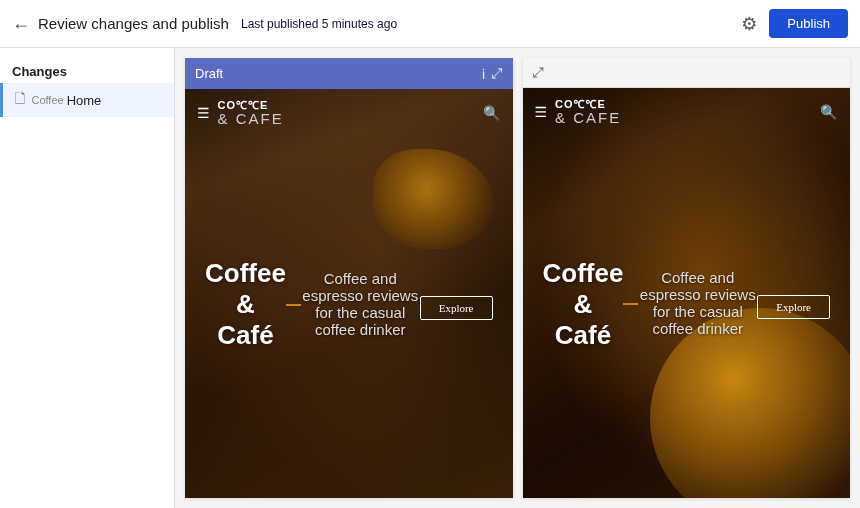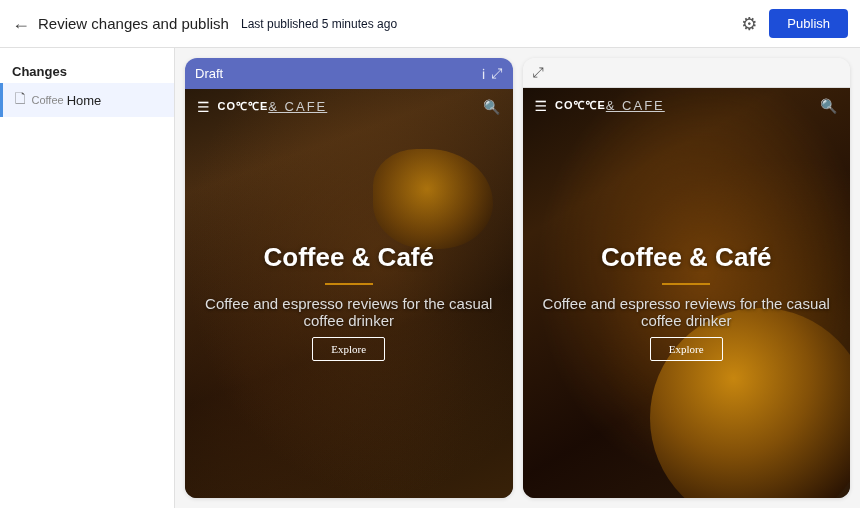--- a/index.html
+++ b/index.html
@@ -112,21 +112,21 @@
       gap: 10px;
       padding: 10px;
       overflow: hidden;
     }
 
     
     .preview-panel {
       flex: 1;
       display: flex;
       flex-direction: column;
-      border-radius: 12px;
+      border-radius: 0;
       overflow: hidden;
       box-shadow: 0 1px 4px rgba(0,0,0,0.12);
     }
     .panel-header {
       display: flex;
       align-items: center;
       padding: 6px 10px;
       font-size: 13px;
       font-weight: 500;
       flex-shrink: 0;
@@ -207,48 +207,47 @@
       padding: 10px 12px;
       color: #fff;
     }
     .cafe-nav-menu {
       font-size: 14px;
       color: #fff;
       margin-right: 8px;
     }
     .cafe-logo {
       display: flex;
-      flex-direction: row;
+      flex-direction: column;
       line-height: 1.1;
     }
     .cafe-logo-line1 {
       font-size: 11px;
       font-weight: 700;
       color: #fff;
       letter-spacing: 1px;
     }
     .cafe-logo-line2 {
-      font-size: 13px;
+      font-size: 15px;
       color: #ccc;
       letter-spacing: 2px;
-      text-decoration: underline;
     }
     .cafe-nav-spacer { flex: 1; }
     .cafe-nav-search {
       font-size: 14px;
       color: #fff;
       cursor: pointer;
     }
 
     .cafe-hero {
       position: relative;
       z-index: 2;
       flex: 1;
       display: flex;
-      flex-direction: column;
+      flex-direction: row;
       align-items: center;
       justify-content: center;
       padding: 0 20px 20px;
       text-align: center;
     }
     .cafe-title {
       font-size: 26px;
       font-weight: 700;
       color: #fff;
       margin-bottom: 6px;

